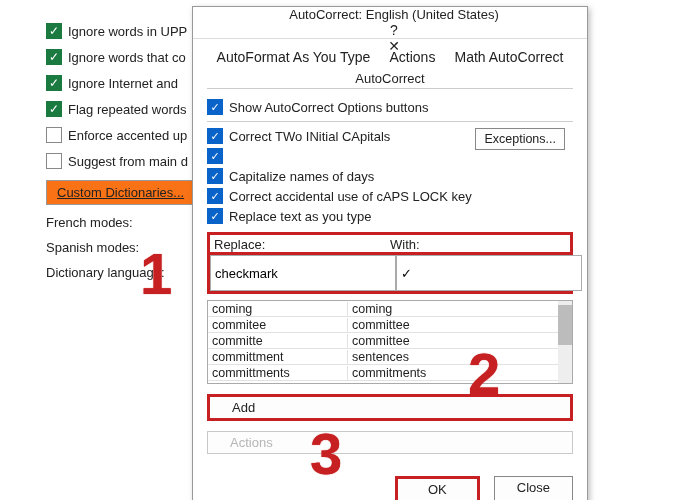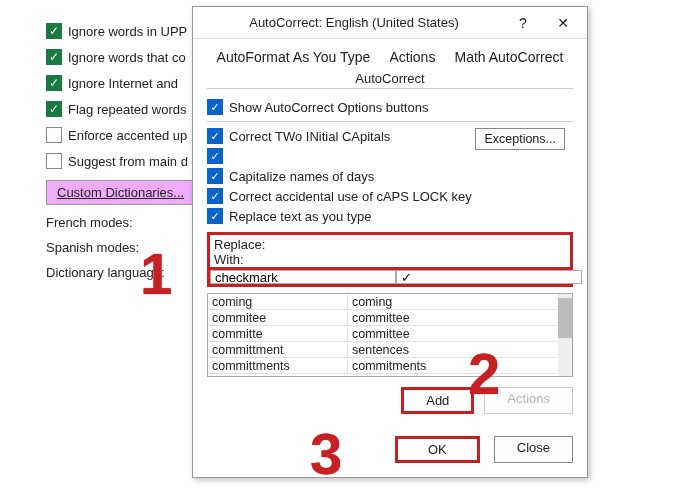--- a/index.html
+++ b/index.html
@@ -32,21 +32,21 @@
     align-items: center;
     justify-content: center;
     font-size: 12px;
     color: #fff;
   }
   .chk.filled { background: #1a7a3f; border-color: #1a7a3f; }
   .btn-bg {
     margin-top: 6px;
     padding: 4px 10px;
     border: 1px solid #999;
-    background: #f0abfc;
+    background: #f97316;
     display: inline-block;
     text-decoration: underline;
   }
   .bg-label { margin-top: 10px; }
 
   
   .dialog {
     position: absolute;
     top: 6px;
     left: 192px;
@@ -54,20 +54,21 @@
     background: #fff;
     border: 1px solid #999;
     box-shadow: 2px 2px 6px rgba(0,0,0,.25);
   }
   .titlebar {
     display: flex;
     align-items: center;
     height: 32px;
     padding: 0 4px 0 12px;
     border-bottom: 1px solid #ddd;
+    flex-direction: column;
   }
   .titlebar .title { flex: 1; text-align: center; font-size: 13px; }
   .tb-btn {
     width: 40px; height: 30px;
     display: flex; align-items: center; justify-content: center;
     font-size: 14px;
   }
   .content { padding: 6px 14px 14px 14px; }
   .tabs {
     display: flex;
@@ -94,32 +95,31 @@
     padding: 3px 8px;
     border: 1px solid #888;
     background: #fdfdfd;
     font-size: 12.5px;
   }
   .rw-area { margin-top: 8px; position: relative; }
   .rw-head {
     display: flex;
     border: 3px solid #c62022;
     padding: 2px 4px 0 4px;
-    flex-direction: column;
   }
   .rw-head .col { flex: 0 0 50%; }
   .rw-inputs {
     display: flex;
     border: 3px solid #c62022;
     border-top: none;
   }
   .rw-inputs input {
     flex: 0 0 50%;
     border: 1px solid #aaa;
-    height: 14px;
+    height: 36px;
     padding: 4px 4px;
     font-family: inherit;
     font-size: 13px;
   }
   .rw-list {
     margin-top: 6px;
     border: 1px solid #aaa;
     height: 84px;
     display: flex;
   }
@@ -142,20 +142,21 @@
     background: #eee;
     display: flex; flex-direction: column;
     align-items: stretch;
   }
   .thumb { background: #bcbcbc; height: 40px; margin-top: 4px; }
   .btns {
     display: flex;
     justify-content: flex-end;
     gap: 10px;
     margin-top: 10px;
+    flex-direction: column;
   }
   .btn {
     padding: 3px 22px;
     border: 1px solid #888;
     background: #fdfdfd;
     font-size: 13px;
   }
   .btn.disabled { color: #b5b5b5; border-color: #c9c9c9; }
   .red-box { border: 3px solid #c62022; }
   .footer {

